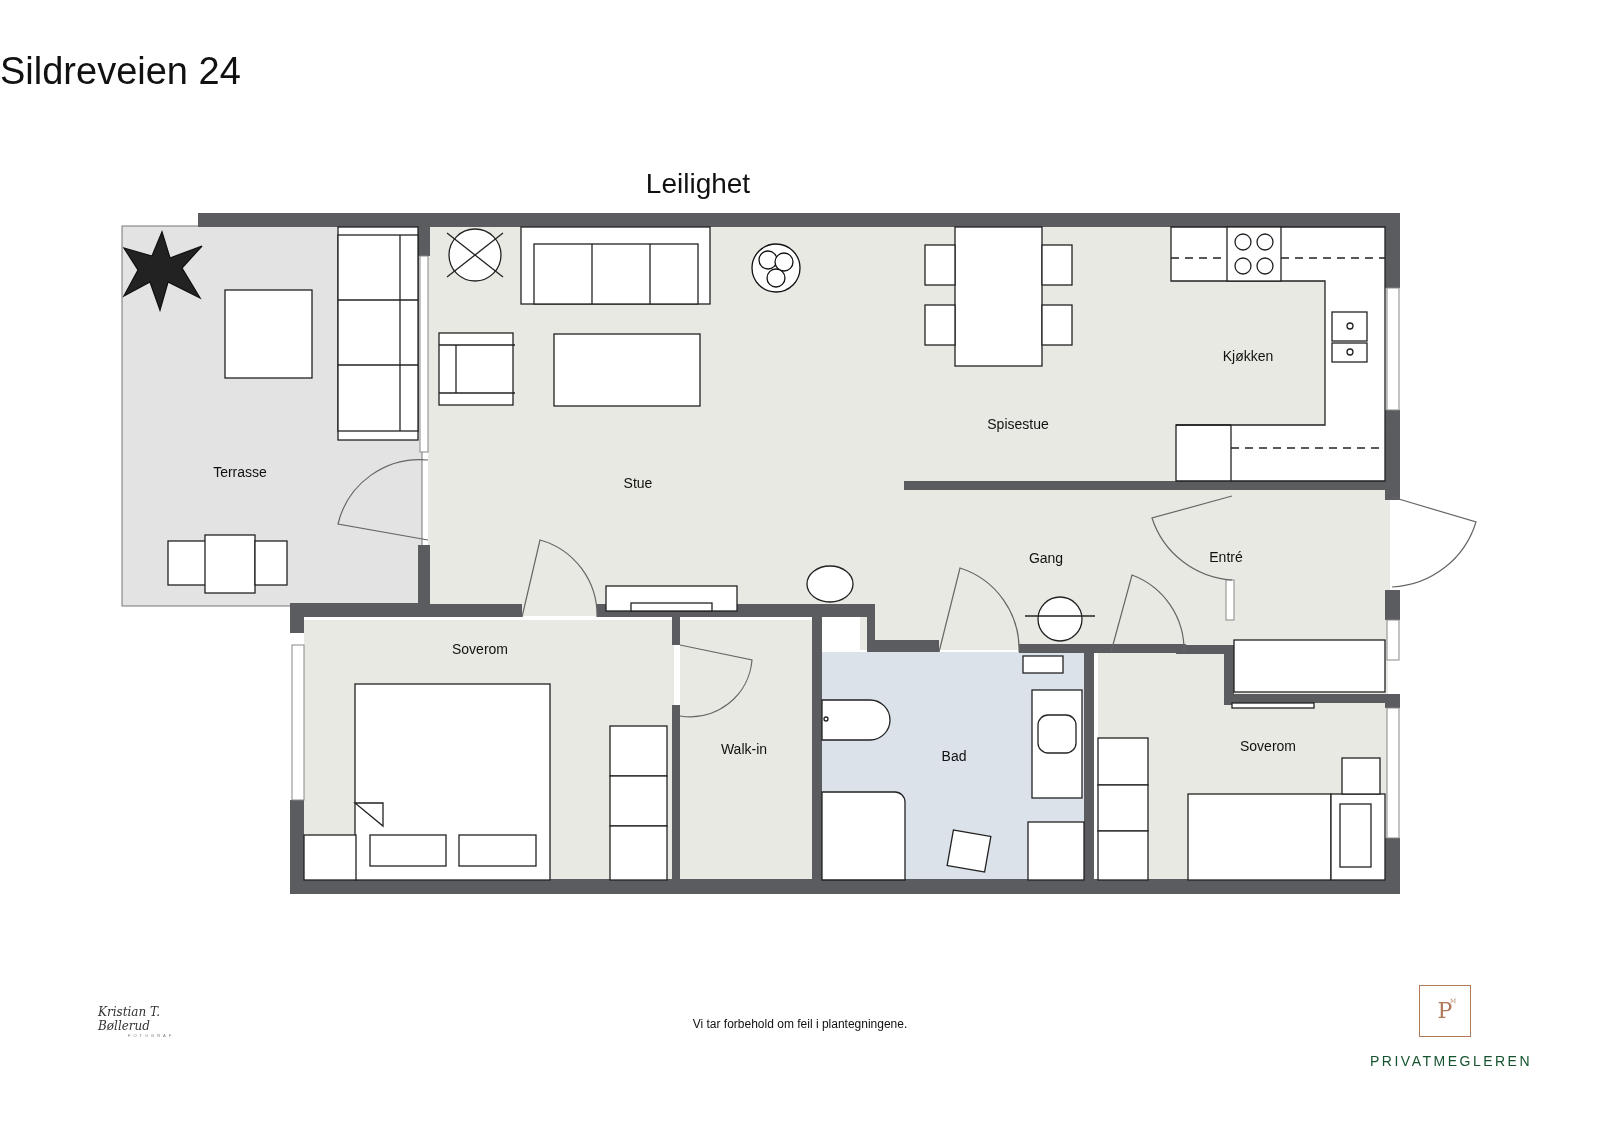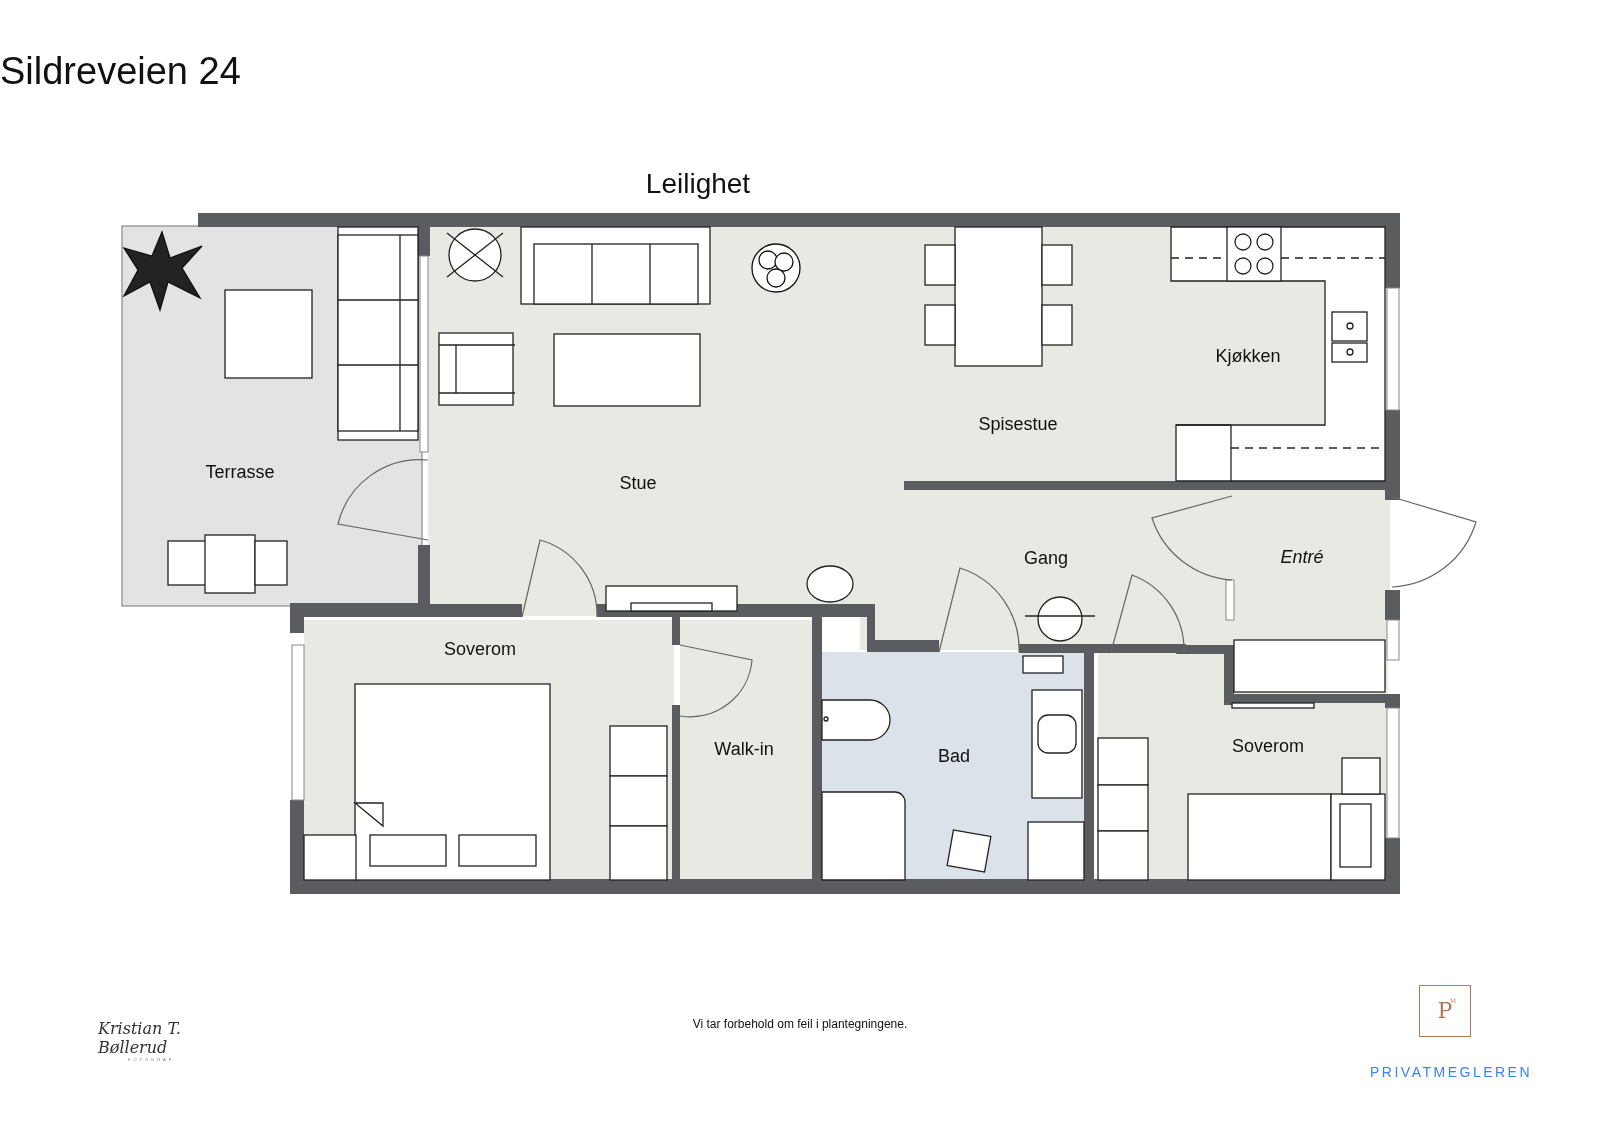--- a/index.html
+++ b/index.html
@@ -3,33 +3,33 @@
   <meta charset="utf-8">
   <style>
     html, body { margin: 0; padding: 0; background: #ffffff; }
     body { width: 1600px; height: 1132px; position: relative; overflow: hidden;
            font-family: "Liberation Sans", "DejaVu Sans", sans-serif; color: #111; }
     .title { position: absolute; left: 0; width: 1600px; top: 50px; text-align: left;
              font-size: 38px; font-weight: normal; }
     .subtitle { position: absolute; left: 0; width: 1396px; top: 168px; text-align: center;
                 font-size: 28px; }
     svg.plan { position: absolute; left: 0; top: 0; }
-    .room-label { position: absolute; font-size: 18px; transform: translate(-50%, -50%);
+    .room-label { position: absolute; font-size: 14px; transform: translate(-50%, -50%);
                   white-space: nowrap; }
     .disclaimer { position: absolute; left: 0; width: 1600px; top: 1017px; text-align: center;
                   font-size: 12px; }
     .photog { position: absolute; left: 98px; top: 1005px; width: 100px; height: 40px; }
-    .photog .sig { font-family: "DejaVu Serif", serif; font-style: italic; font-size: 16px; color: #333; margin-top: 14px; }
+    .photog .sig { font-family: "DejaVu Serif", serif; font-style: italic; font-size: 12px; color: #333; }
     .photog .sub { font-size: 4px; letter-spacing: 3px; color: #777; margin-left: 30px; }
     .brand { position: absolute; left: 1370px; top: 985px; width: 150px; text-align: center; }
     .brand .mark { width: 50px; height: 50px; border: 1.5px solid #b07a5a; margin: 0 auto;
                    color: #b07a5a; font-family: "DejaVu Serif", serif; font-size: 22px;
                    line-height: 50px; position: relative; }
     .brand .mark sup { font-size: 6px; position: absolute; top: 12px; left: 30px; line-height: 1; }
-    .brand .name { margin-top: 27px; color: #3b82f6; font-size: 14px; letter-spacing: 2.5px; }
+    .brand .name { margin-top: 16px; color: #14532d; font-size: 14px; letter-spacing: 2.5px; }
   </style>
 </head>
 <body>
 
 <div class="title">Sildreveien 24</div>
 <div class="subtitle">Leilighet</div>
 
 <svg class="plan" width="1600" height="1132" viewBox="0 0 1600 1132">
 
   <g>
@@ -207,21 +207,21 @@
     <line x1="1231" y1="448" x2="1385" y2="448"></line>
   </g>
 </svg>
 
 <div>
   <div class="room-label" style="left:240px; top:472px;">Terrasse</div>
   <div class="room-label" style="left:638px; top:483px;">Stue</div>
   <div class="room-label" style="left:1018px; top:424px;">Spisestue</div>
   <div class="room-label" style="left:1248px; top:356px;">Kjøkken</div>
   <div class="room-label" style="left:1046px; top:558px;">Gang</div>
-  <div class="room-label" style="left:1302px; top:557px;font-style:italic;">Entré</div>
+  <div class="room-label" style="left:1226px; top:557px;">Entré</div>
   <div class="room-label" style="left:480px; top:649px;">Soverom</div>
   <div class="room-label" style="left:744px; top:749px;">Walk-in</div>
   <div class="room-label" style="left:954px; top:756px;text-align:right;">Bad</div>
   <div class="room-label" style="left:1268px; top:746px;">Soverom</div>
 </div>
 
 <div class="photog">
   <div class="sig">Kristian T. Bøllerud</div>
   <div class="sub">FOTOGRAF</div>
 </div>

